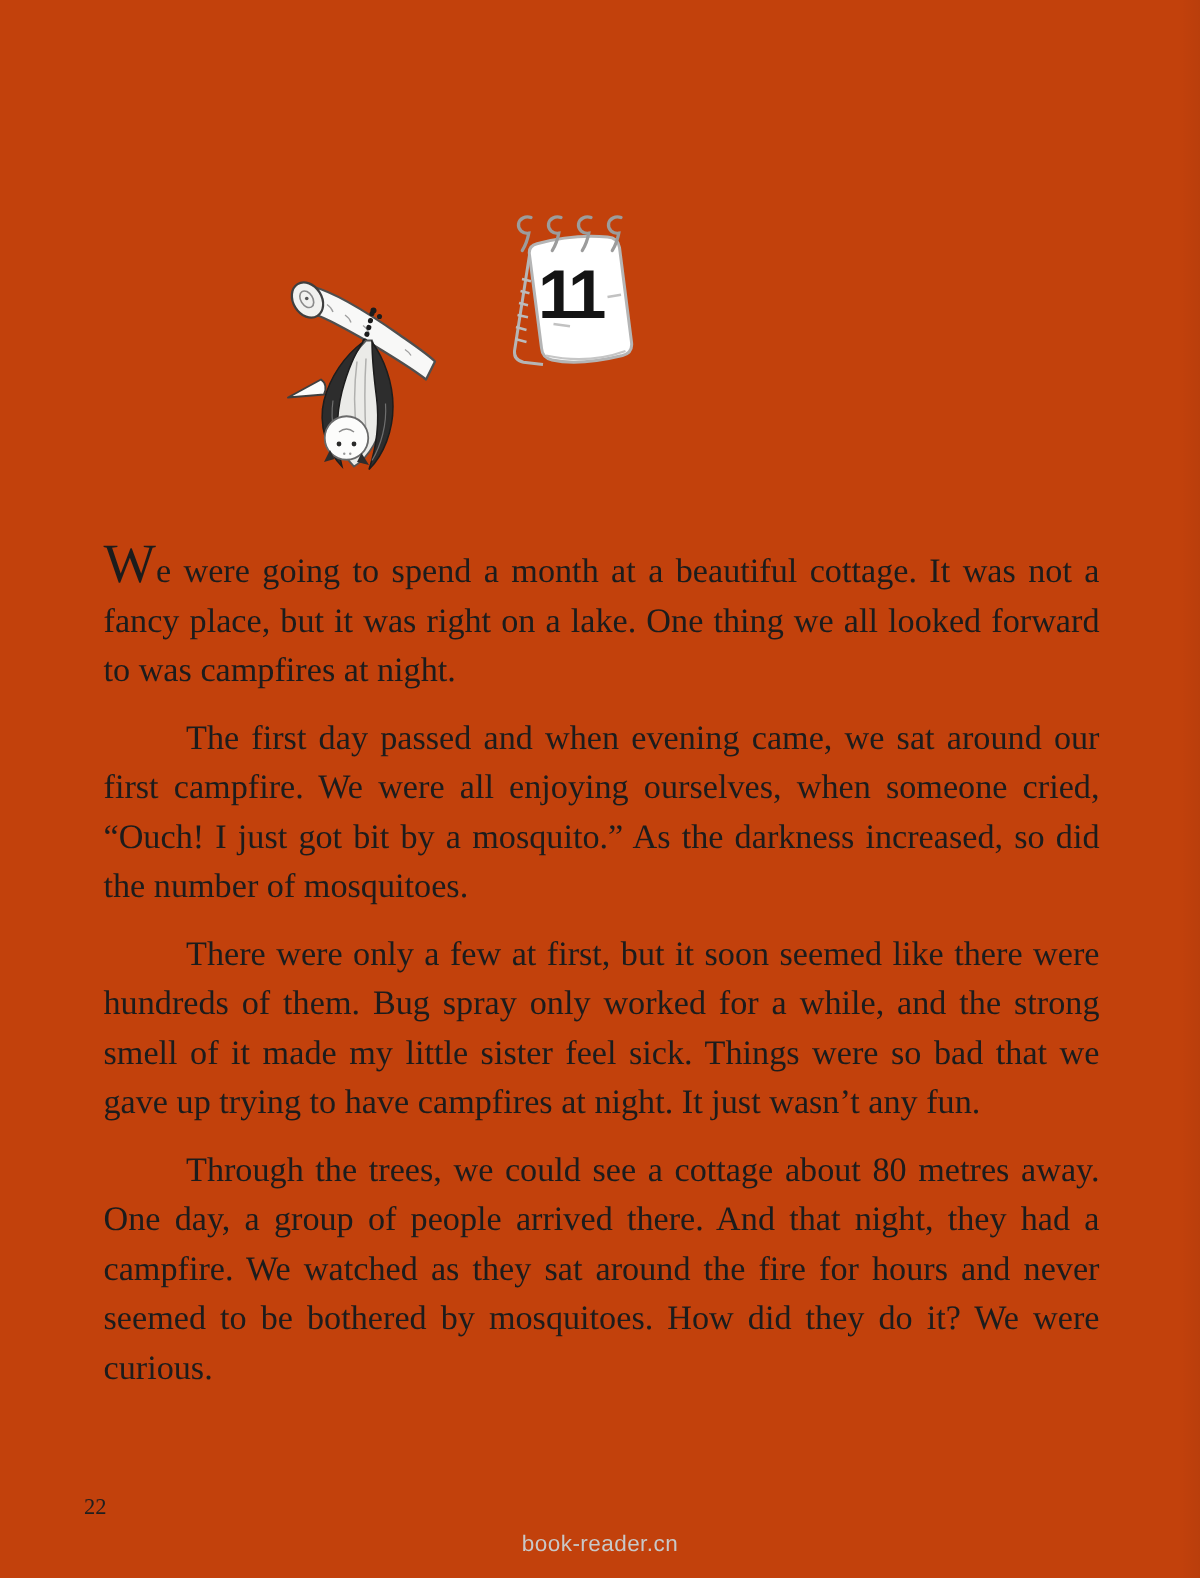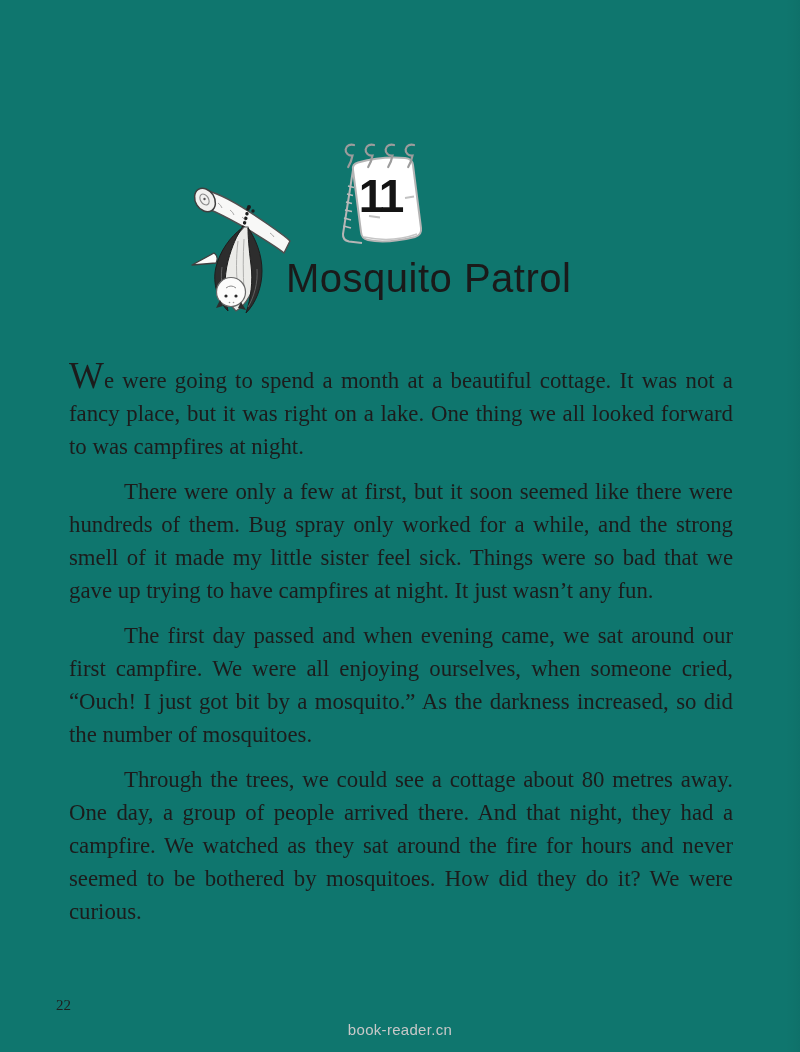--- a/index.html
+++ b/index.html
@@ -1,20 +1,20 @@
 <!DOCTYPE html>
 <html><head>
 <meta charset="utf-8">
 <style>
   html, body { margin: 0; padding: 0; background: #ffffff; }
   .page {
     position: relative;
     width: 800px;
     height: 1052px;
-    background: #0f766e;
+    background: #c2410c;
     overflow: hidden;
     font-family: "Liberation Serif", serif;
   }
   
   .page::after {
     content: "";
     position: absolute;
     top: 0; right: 0;
     width: 14px; height: 100%;
     background: linear-gradient(to right, rgba(0,0,0,0), rgba(0,0,0,0.045));
@@ -133,25 +133,24 @@
     <use href="#cal-ring"></use>
     <use href="#cal-ring" x="20"></use>
     <use href="#cal-ring" x="40"></use>
     <use href="#cal-ring" x="60"></use>
 
     <path d="M83 62 l9 -1.5 M47 80 l11 1.5" stroke="#c2c2c2" stroke-width="1.8" fill="none"></path>
 
     <text x="58" y="76" text-anchor="middle" font-family="Liberation Sans, sans-serif" font-size="46" font-weight="700" letter-spacing="-3" fill="#141414">11</text>
   </svg>
 
-  <h1 class="chapter-title">Mosquito Patrol</h1>
 
   <section class="story">
     <p><span class="lead-cap">W</span><span>e were going to spend a month at a beautiful cottage. It was not a fancy place, but it was right on a lake. One thing we all looked forward to was campfires at night.</span></p>
+    <p class="indent">The first day passed and when evening came, we sat around our first campfire. We were all enjoying ourselves, when someone cried, “Ouch! I just got bit by a mosquito.” As the darkness increased, so did the number of mosquitoes.</p>
     <p class="indent">There were only a few at first, but it soon seemed like there were hundreds of them. Bug spray only worked for a while, and the strong smell of it made my little sister feel sick. Things were so bad that we gave up trying to have campfires at night. It just wasn’t any fun.</p>
-    <p class="indent">The first day passed and when evening came, we sat around our first campfire. We were all enjoying ourselves, when someone cried, “Ouch! I just got bit by a mosquito.” As the darkness increased, so did the number of mosquitoes.</p>
     <p class="indent">Through the trees, we could see a cottage about 80 metres away. One day, a group of people arrived there. And that night, they had a campfire. We watched as they sat around the fire for hours and never seemed to be bothered by mosquitoes. How did they do it? We were curious.</p>
   </section>
 
   <div class="page-number">22</div>
   <div class="watermark">book-reader.cn</div>
 
 </div>
 
 </body></html>

